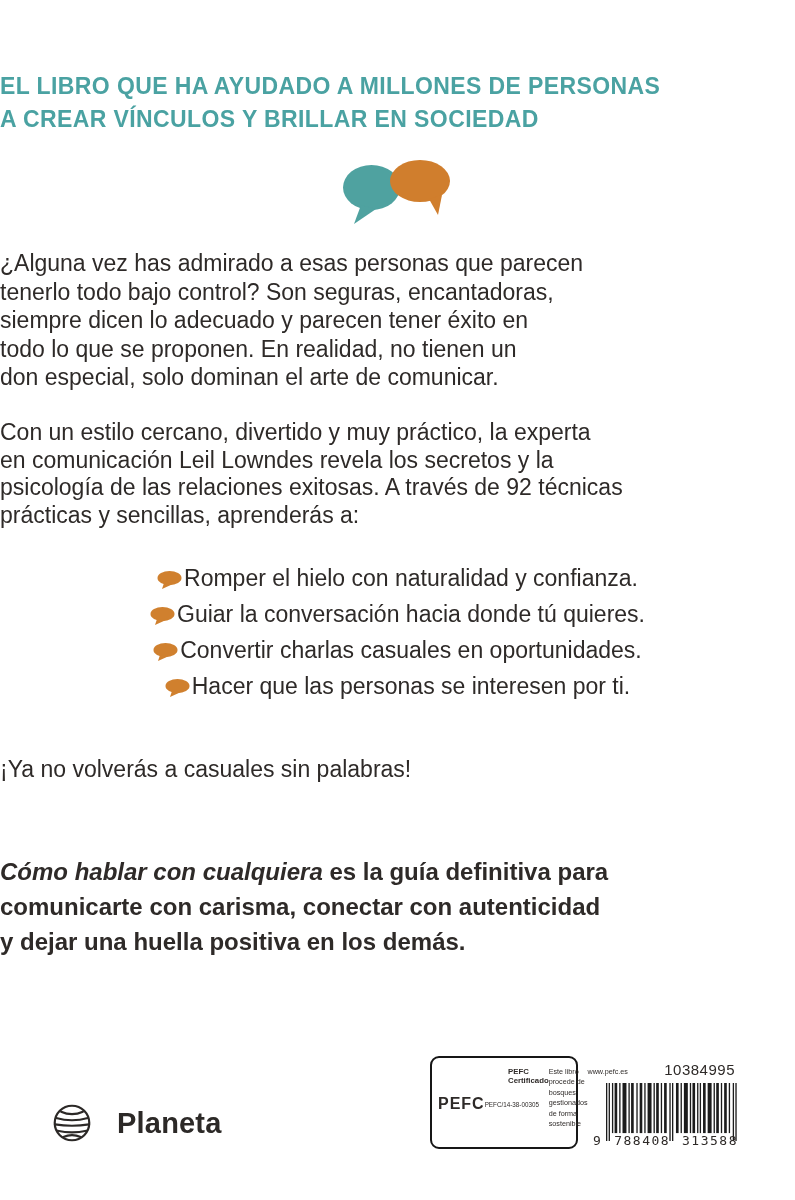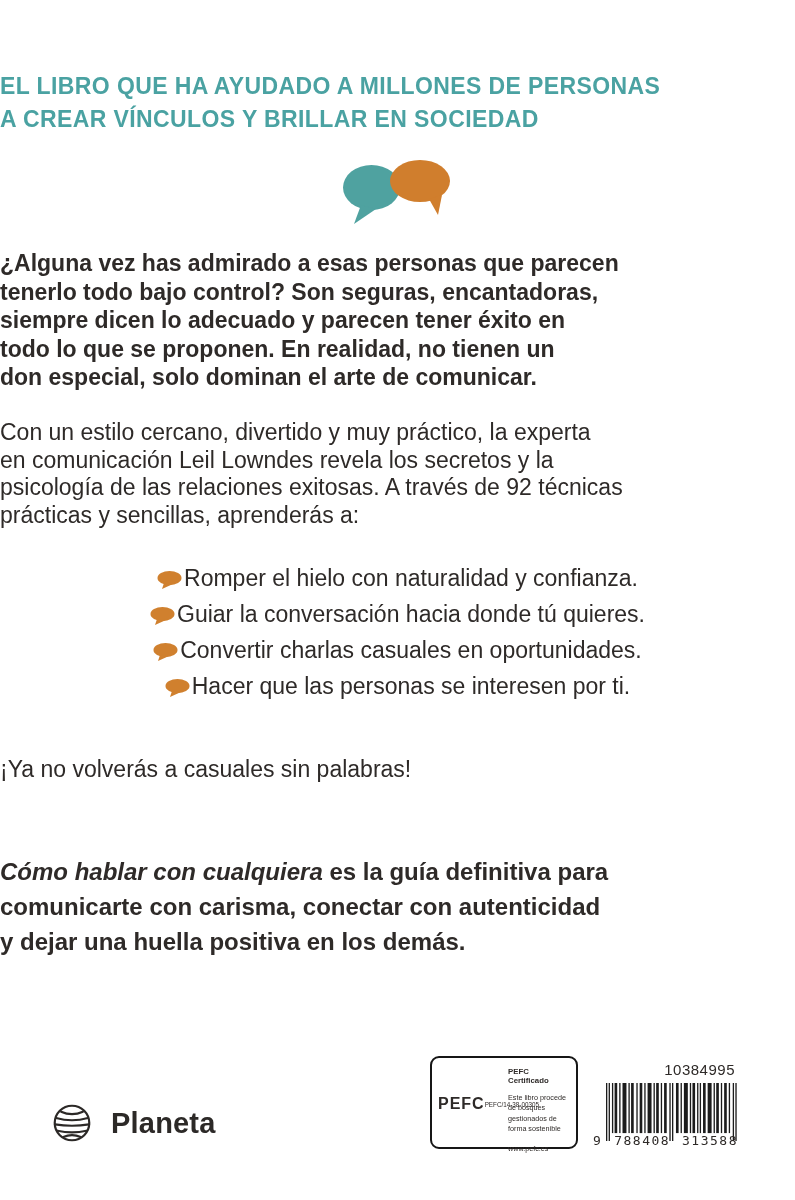--- a/index.html
+++ b/index.html
@@ -19,21 +19,21 @@
   .headline {
     top: 70px;
     font-size: 23px; line-height: 33px; font-weight: 700;
     color: #4aa2a2; letter-spacing: 0.4px;
   }
 
   
   .bubbles { top: 160px; left: 50%; transform: translateX(-50%); width: 110px; height: 66px; }
 
   
-  .intro { top: 249px; font-size: 23px; line-height: 28.5px; font-weight: bold; }
+  .intro { top: 249px; font-size: 23px; line-height: 28.5px; }
   .about { top: 419px; font-size: 23px; line-height: 27.5px; }
 
   
   .benefits { top: 564px; list-style: none; }
   .benefits li {
     display: flex; justify-content: center; align-items: center;
     gap: 2px; line-height: 28px; margin-bottom: 8px;
     font-size: 23px;
   }
   .benefits svg { flex: 0 0 auto; margin-top: 3px; }
@@ -41,40 +41,40 @@
   .tagline { top: 756px; font-size: 23px; }
 
   .closing {
     top: 822px; font-size: 24px; line-height: 35px; font-weight: 700; margin-top: 32px;
   }
   .closing em { font-style: italic; }
 
   
   .publisher {
     left: 52px; top: 1103px;
-    display: flex; align-items: center; gap: 19px;
+    display: flex; align-items: center; gap: 25px;
     color: #2c2927;
   }
   .publisher .name { font-size: 29px; font-weight: 600; letter-spacing: 0.2px; }
 
   
   .pefc-box {
     left: 430px; top: 1056px; width: 148px; height: 93px;
     border: 2.5px solid #161616; border-radius: 9px;
     background: #ffffff;
     display: flex; padding: 7px 6px 5px 6px;
   }
   .pefc-left {
     width: 64px; display: flex; flex-direction: row; align-items: center;
   }
   .pefc-left .brand { font-size: 16px; font-weight: 800; letter-spacing: 1px; margin-top: 1px; }
   .pefc-left .license { font-size: 6.3px; margin-top: 2px; white-space: nowrap; }
   .pefc-right {
     flex: 1; padding-left: 6px; padding-top: 2px;
-    display: flex; flex-direction: column; text-align: left;
+    display: flex; flex-direction: row; text-align: left;
   }
   .pefc-right .cert { font-size: 7.8px; font-weight: 700; margin-bottom: 8px; }
   .pefc-right .desc { font-size: 7.2px; line-height: 1.45; margin-bottom: 9px; }
   .pefc-right .url  { font-size: 7.2px; }
 
   
   .barcode-block { left: 606px; top: 1061px; width: 132px; }
   .product-code { text-align: right; padding-right: 3px; font-size: 15px; letter-spacing: 0.5px; }
   .barcode-svg { display: block; margin-top: 5px; width: 132px; height: 58px; }
   .ean {

